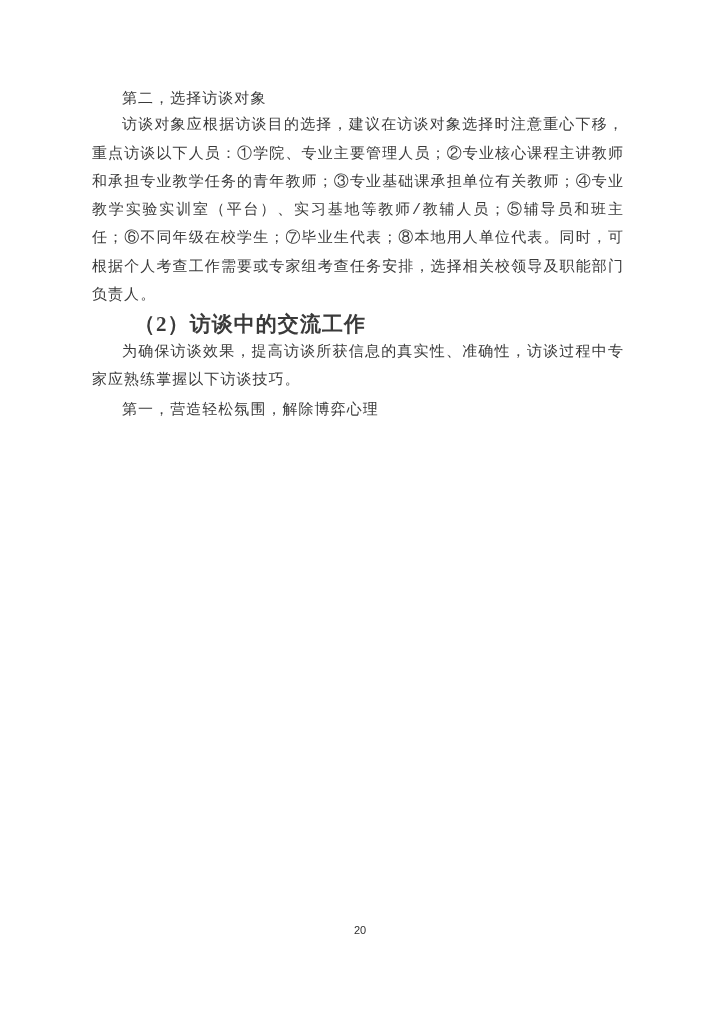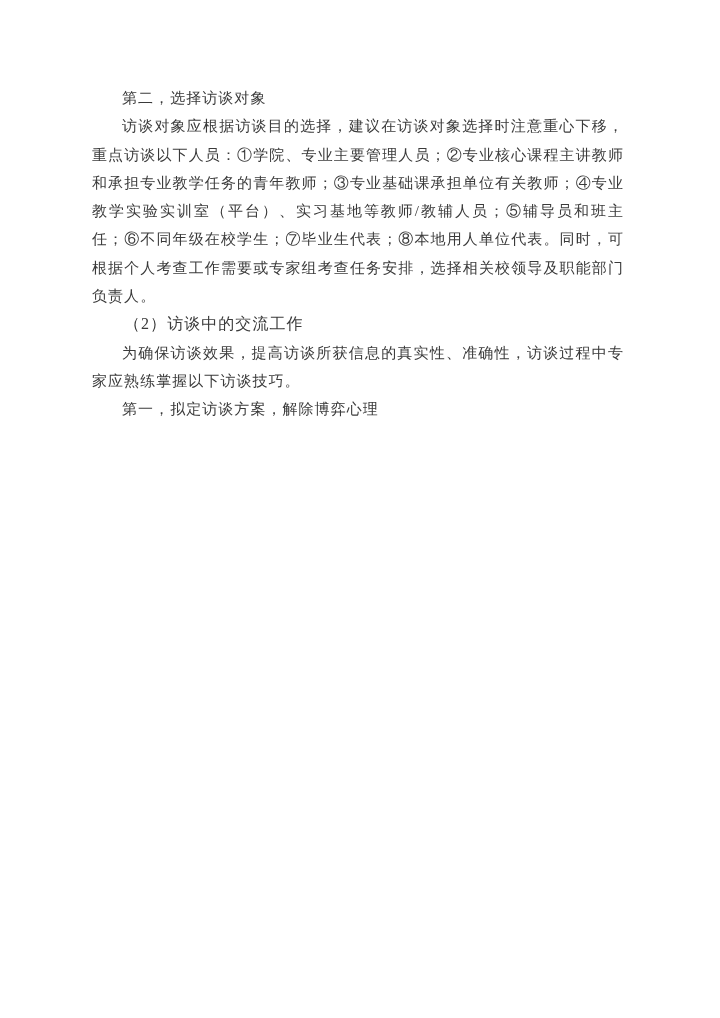--- a/index.html
+++ b/index.html
@@ -25,28 +25,29 @@
     font-size: 15px;
     line-height: 28.3px;
     letter-spacing: 1.05px;
     text-align: justify;
     text-justify: inter-character;
   }
   .para {
     text-indent: 2em;
     word-break: break-all;
     overflow-wrap: break-word;
+    font-family: Liberation Mono, monospace;
   }
   .plain-heading {
     text-indent: 2em;
   }
   .bold-heading {
     text-indent: 2em;
-    font-weight: normal;
-    font-size: 16px;
+    font-weight: bold;
+    font-size: 21px;
   }
   .footer {
     position: absolute;
     top: 924px;
     left: 0;
     width: 720px;
     text-align: center;
     font-size: 11px;
     letter-spacing: 0;
     color: #2f2f2f;
@@ -55,15 +56,16 @@
 </style>
 </head>
 <body>
 
 <div class="page">
   <div class="content">
     <div class="plain-heading">第二，选择访谈对象</div>
     <div class="para">访谈对象应根据访谈目的选择，建议在访谈对象选择时注意重心下移，重点访谈以下人员：①学院、专业主要管理人员；②专业核心课程主讲教师和承担专业教学任务的青年教师；③专业基础课承担单位有关教师；④专业教学实验实训室（平台）、实习基地等教师/教辅人员；⑤辅导员和班主任；⑥不同年级在校学生；⑦毕业生代表；⑧本地用人单位代表。同时，可根据个人考查工作需要或专家组考查任务安排，选择相关校领导及职能部门负责人。</div>
     <div class="bold-heading">（2）访谈中的交流工作</div>
     <div class="para">为确保访谈效果，提高访谈所获信息的真实性、准确性，访谈过程中专家应熟练掌握以下访谈技巧。</div>
-    <div class="plain-heading">第一，拟定访谈方案，解除博弈心理</div>
+    <div class="plain-heading">第一，营造轻松氛围，解除博弈心理</div>
   </div>
+  <div class="footer">20</div>
 </div>
 
 </body></html>

